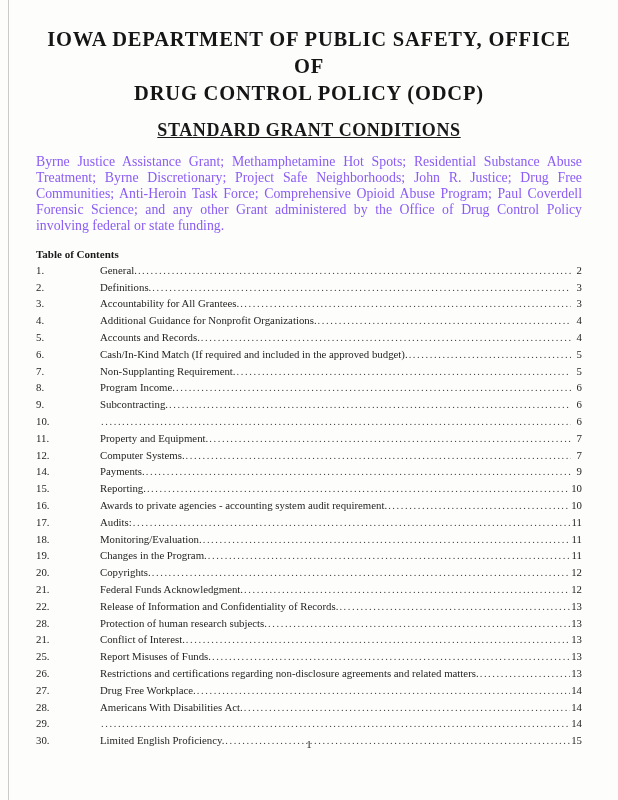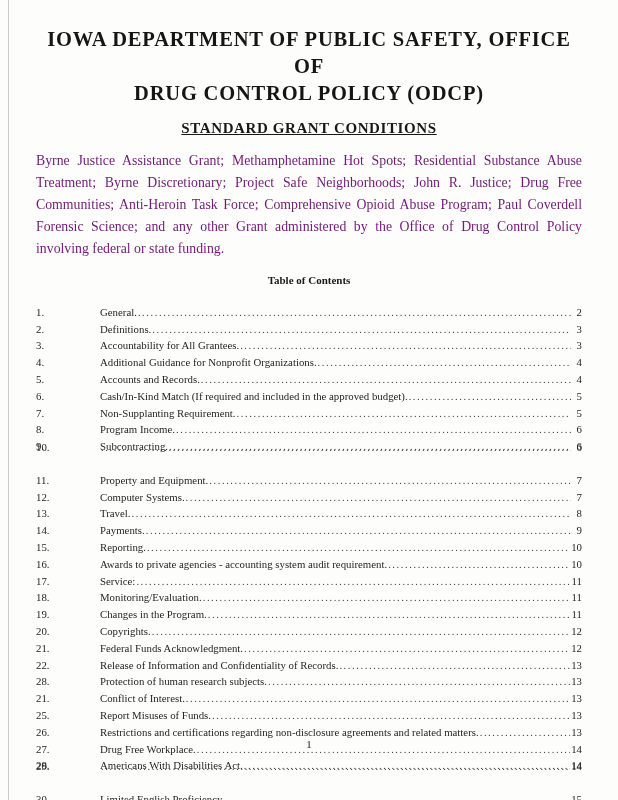--- a/index.html
+++ b/index.html
@@ -30,54 +30,53 @@
     text-align: center;
     font-size: 20.5px;
     font-weight: bold;
     line-height: 27px;
     letter-spacing: 0.8px;
     color: #151515;
   }
   .doc-subtitle {
     margin-top: 13px;
     text-align: center;
-    font-size: 15px;
+    font-size: 18px;
     font-weight: bold;
     letter-spacing: 0.6px;
     text-decoration: underline;
     color: #181818;
   }
   .intro {
     margin-top: 13px;
     font-size: 13.8px;
-    line-height: 22px;
+    line-height: 16px;
     text-align: justify;
-    color: #701a75;
+    color: #8b5cf6;
   }
   .toc-heading {
     margin-top: 8px;
-    text-align: center;
     font-size: 11px;
     font-weight: bold;
     color: #1a1a1a;
   }
   .toc-rows { margin-top: 4px; }
   .toc-row {
     display: flex;
     align-items: baseline;
     height: 16.8px;
     font-size: 10.8px;
     color: #252525;
     white-space: nowrap;
   }
   .toc-num {
     flex: 0 0 64px;
     text-align: left;
   }
-  .toc-title { flex: 0 0 auto; margin-top: 16px; }
+  .toc-title { flex: 0 0 auto; }
   .toc-dots {
     flex: 1 1 auto;
     overflow: hidden;
     margin: 0 1px;
     color: #3a3a3a;
   }
   .toc-dots::after {
     content: "....................................................................................................................................................................................................";
     letter-spacing: 1.6px;
     font-size: 10.5px;
@@ -180,46 +179,40 @@
             <span class="toc-dots"></span>
             <span class="toc-page">7</span>
           </div>
           <div class="toc-row">
             <span class="toc-num">12.</span>
             <span class="toc-title">Computer Systems.</span>
             <span class="toc-dots"></span>
             <span class="toc-page">7</span>
           </div>
           <div class="toc-row">
-            <span class="toc-num">13.</span>
-            <span class="toc-title">Travel.</span>
-            <span class="toc-dots"></span>
-            <span class="toc-page">8</span>
-          </div>
-          <div class="toc-row">
             <span class="toc-num">14.</span>
             <span class="toc-title">Payments.</span>
             <span class="toc-dots"></span>
             <span class="toc-page">9</span>
           </div>
           <div class="toc-row">
             <span class="toc-num">15.</span>
             <span class="toc-title">Reporting.</span>
             <span class="toc-dots"></span>
             <span class="toc-page">10</span>
           </div>
           <div class="toc-row">
             <span class="toc-num">16.</span>
             <span class="toc-title">Awards to private agencies - accounting system audit requirement.</span>
             <span class="toc-dots"></span>
             <span class="toc-page">10</span>
           </div>
           <div class="toc-row">
             <span class="toc-num">17.</span>
-            <span class="toc-title">Service:</span>
+            <span class="toc-title">Audits:</span>
             <span class="toc-dots"></span>
             <span class="toc-page">11</span>
           </div>
           <div class="toc-row">
             <span class="toc-num">18.</span>
             <span class="toc-title">Monitoring/Evaluation.</span>
             <span class="toc-dots"></span>
             <span class="toc-page">11</span>
           </div>
           <div class="toc-row">

